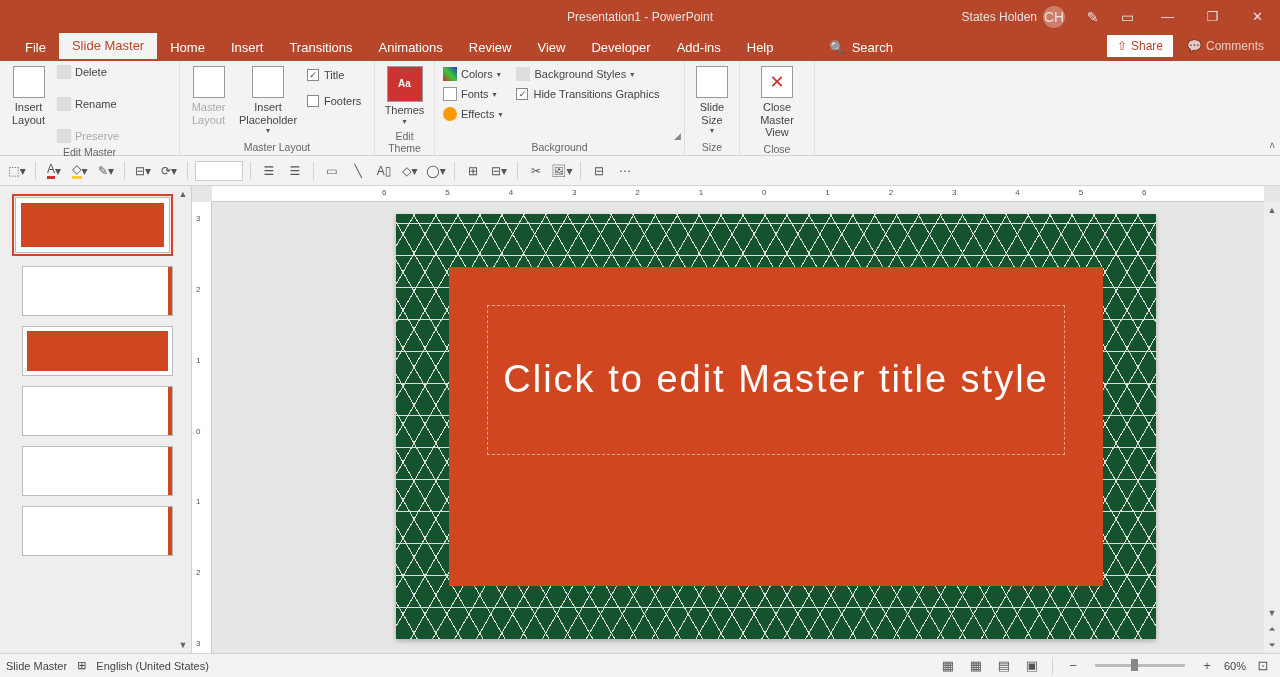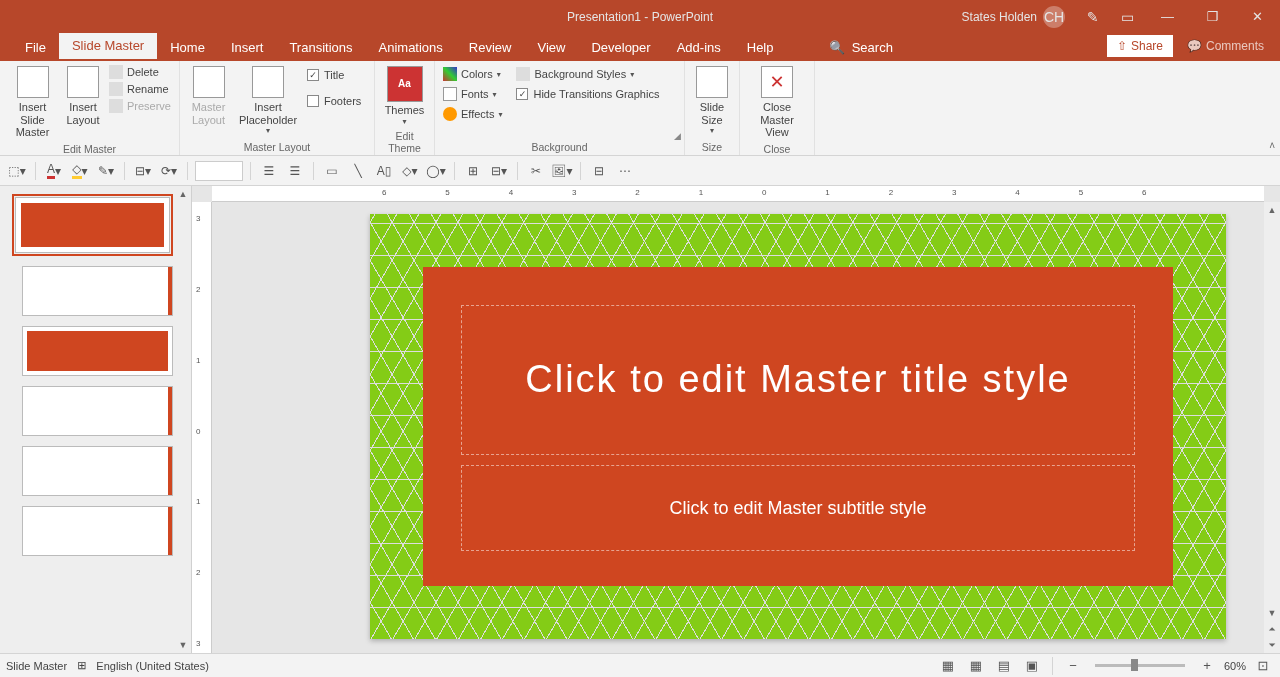--- a/index.html
+++ b/index.html
@@ -24,21 +24,21 @@
 .search-tab { display: flex; align-items: center; color: #fff; gap: 6px; padding: 6px 13px; font-size: 13px; margin-left: 30px; cursor: pointer; }
 
 
 .ribbon { height: 95px; background: #f3f3f3; border-bottom: 1px solid #d4d4d4; display: flex; position: relative; }
 .group { border-right: 1px solid #e1e1e1; display: flex; flex-direction: column; justify-content: space-between; padding: 3px 6px 0 6px; }
 .group .grp-label { text-align: center; color: #666; font-size: 10.5px; padding: 2px 0; }
 .group .content { display: flex; align-items: flex-start; flex: 1; gap: 4px; }
 .big-btn { display: flex; flex-direction: column; align-items: center; justify-content: center; width: 60px; padding: 2px; font-size: 11px; color: #444; cursor: pointer; text-align: center; line-height: 1.15;}
 .big-btn .ico { width: 32px; height: 32px; background: #fff; border: 1px solid #999; margin-bottom: 3px; position: relative; }
 .big-btn.disabled { color: #aaa; }
-.small-list { display: flex; flex-direction: column; gap: 1px; font-size: 11px; color: #444; }
+.small-list { display: flex; flex-direction: column; gap: 16px; font-size: 11px; color: #444; }
 .small-item { display: flex; align-items: center; gap: 4px; cursor: pointer; padding: 1px 2px; }
 .small-item .sico { width: 14px; height: 14px; background: #ddd; }
 .chk-item { display: flex; align-items: center; gap: 5px; font-size: 11px; color: #444; padding: 2px; cursor: pointer; }
 .chk { width: 12px; height: 12px; border: 1px solid #888; background: #fff; display: inline-flex; align-items: center; justify-content: center; font-size: 9px; color: #444;}
 .themes-box { width: 36px; height: 36px; background: #c33; margin-bottom: 2px; border: 1px solid #999; display:flex; align-items:center; justify-content:center; color:#fff; font-size:10px; font-weight:bold;}
 .drop { font-size: 8px; color: #555; }
 .collapse-arrow { position: absolute; right: 5px; bottom: 4px; font-size: 10px; color: #666; cursor: pointer; }
 
 
 .toolbar2 { height: 30px; background: #f3f3f3; border-bottom: 1px solid #d4d4d4; display: flex; align-items: center; padding: 0 6px; gap: 4px; }
@@ -60,21 +60,21 @@
 .thumb.layout { margin-left: 10px; }
 .thumb.layout .tframe { height: 50px; }
 .tframe .redblock { position: absolute; background: #cf4620; }
 
 
 .editor-area { flex: 1; position: relative; background: #e6e6e6; }
 .vruler { position: absolute; left: 0; top: 16px; bottom: 0; width: 20px; background: #fff; border-right: 1px solid #ccc; font-size: 8px; color: #555; }
 .hruler { position: absolute; top: 0; left: 20px; right: 16px; height: 16px; background: #fff; border-bottom: 1px solid #ccc; font-size: 8px; color: #555; }
 .rtick { position: absolute; }
 .canvas-wrap { position: absolute; left: 20px; top: 16px; right: 16px; bottom: 0; overflow: hidden; }
-.slide { position: absolute; left: 158px; top: 12px; width: 856px; height: 425px; background: #84cc16; box-shadow: 0 2px 5px rgba(0,0,0,0.25); }
+.slide { position: absolute; left: 184px; top: 12px; width: 760px; height: 425px; background: #14532d; box-shadow: 0 2px 5px rgba(0,0,0,0.25); }
 .slide-pattern { position: absolute; inset: 0; background:
   repeating-linear-gradient(60deg, transparent 0 18px, #ddd 18px 19px),
   repeating-linear-gradient(-60deg, transparent 0 18px, #ddd 18px 19px),
   repeating-linear-gradient(0deg, transparent 0 31px, #ddd 31px 32px);
 }
 .slide .redbox { position: absolute; left: 53px; top: 53px; right: 53px; bottom: 53px; background: #cf4620; }
 .ph { position: absolute; border: 1px dashed rgba(255,255,255,0.5); color: #fff; text-align: center; display:flex; flex-direction:column; justify-content:center; }
 .ph-title { left: 38px; right: 38px; top: 38px; height: 150px; font-size: 38px; letter-spacing: 2px; font-family: "Cooper Black", "Arial Black", sans-serif; line-height:1.2;}
 .ph-sub { left: 38px; right: 38px; top: 198px; height: 86px; font-size: 18px; }
 .escroll-v { position: absolute; right: 0; top: 16px; bottom: 0; width: 16px; background: #eee; display: flex; flex-direction: column; }
@@ -131,24 +131,20 @@
       <span>💬</span>
       <span>Comments</span>
     </div>
   </div>
 </div>
 
 <div class="ribbon">
 
   <div class="group" style="width:180px;">
     <div class="content">
-      <div class="big-btn">
-        <div class="ico"></div>
-        <span>Insert Slide Master</span>
-      </div>
       <div class="big-btn" style="width:45px;">
         <div class="ico"></div>
         <span>Insert Layout</span>
       </div>
       <div class="small-list">
         <div class="small-item">
             <span class="sico"></span>
             <span>Delete</span>
           </div>
         <div class="small-item">
@@ -361,23 +357,20 @@
         <div class="rtick" style="top: 366.167px; left: 4px;">2</div>
         <div class="rtick" style="top: 437px; left: 4px;">3</div>
       </div>
     <div class="canvas-wrap">
       <div class="slide">
         <div class="slide-pattern"></div>
         <div class="redbox">
           <div class="ph ph-title">
               <span>Click to edit Master title style</span>
             </div>
-          <div class="ph ph-sub">
-              <span>Click to edit Master subtitle style</span>
-            </div>
         </div>
       </div>
     </div>
     <div class="escroll-v">
       <div class="arrow">▲</div>
       <div class="track"></div>
       <div class="arrow">▼</div>
       <div class="arrow">⏶</div>
       <div class="arrow">⏷</div>
     </div>

